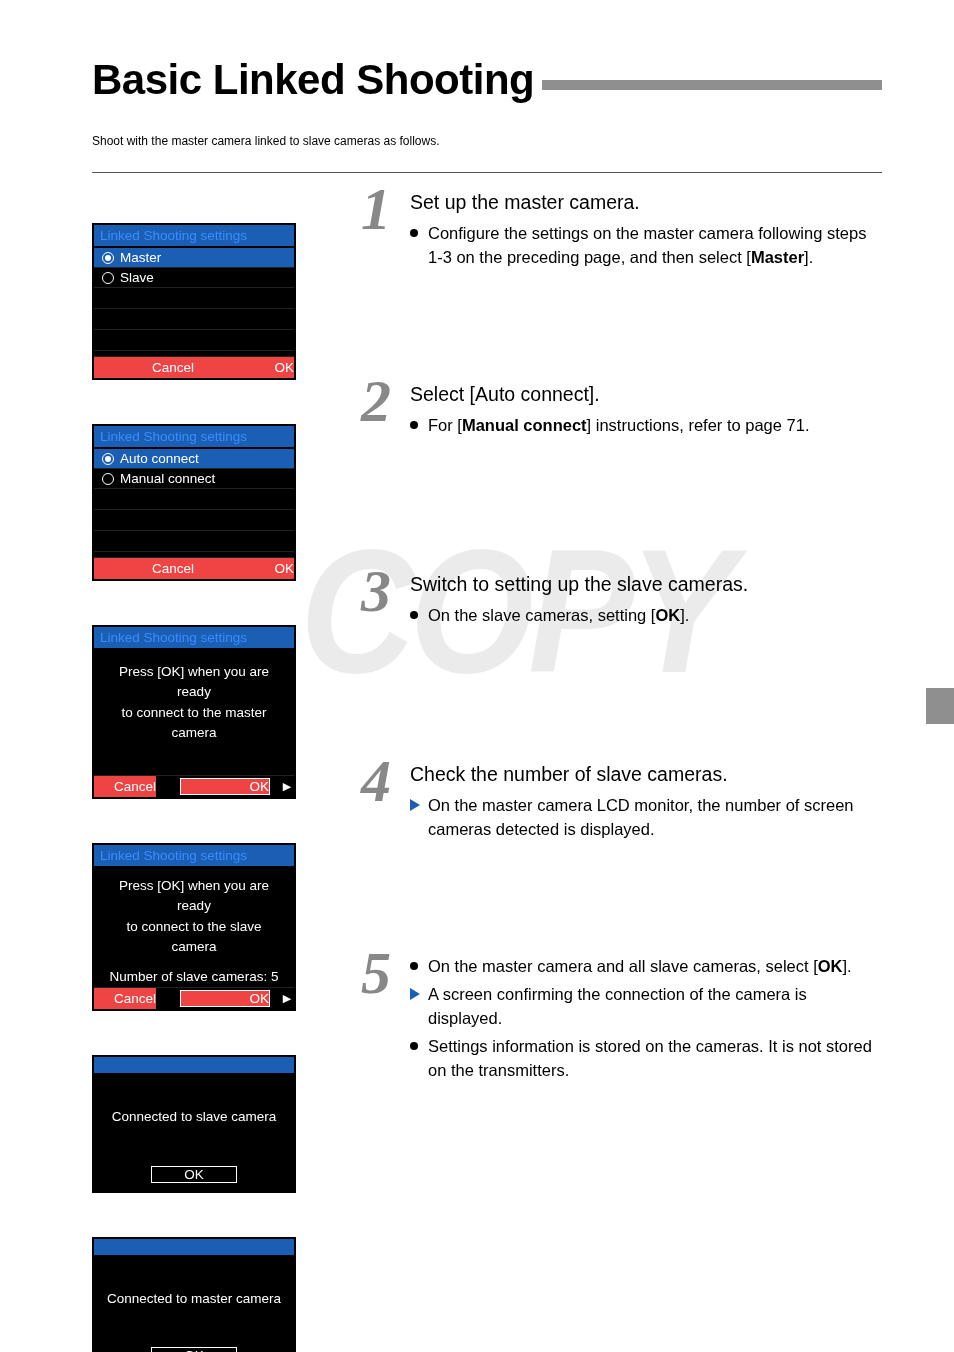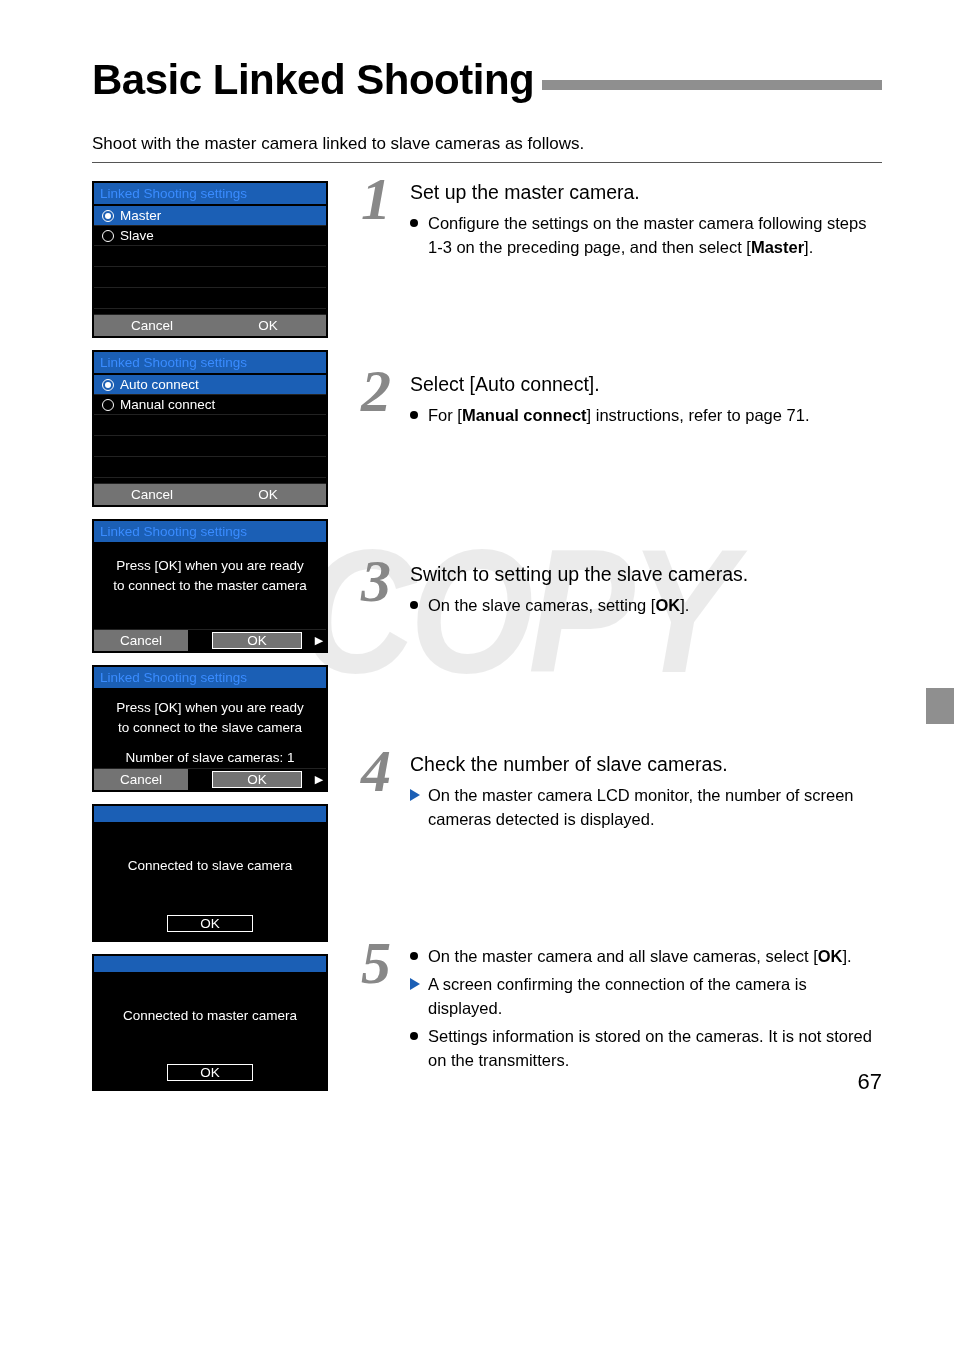--- a/index.html
+++ b/index.html
@@ -23,33 +23,34 @@
     font-style: italic;
     color: rgba(0,0,0,0.08);
     letter-spacing: -6px;
     pointer-events: none;
     z-index: 0;
     transform: scaleY(1.1);
   }
   .title-row { display: flex; align-items: center; gap: 8px; margin-bottom: 30px; }
   h1.title { font-size: 42px; font-weight: bold; letter-spacing: -0.5px; }
   .title-rule { flex: 1; height: 10px; background: #8f8f8f; margin-top: 10px; }
-  .intro { font-size: 17px; margin-bottom: 8px; }
+  .intro { font-size: 12px; margin-bottom: 24px; }
   hr.sep { border: none; border-top: 1px solid #555; margin: 6px 0 18px 0; }
 
   .content { display: flex; gap: 18px; position: relative; z-index: 1; }
   .left-col { width: 246px; display: flex; flex-direction: column; gap: 12px; }
   .right-col { flex: 1; display: flex; flex-direction: column; }
 
   
   .cam {
-    width: 236px; background: #000; color: #fff;
+    width: 204px; background: #000; color: #fff;
     border: 2px solid #000;
     font-family: Arial, sans-serif;
     font-size: 13.5px;
+    margin-top: 32px;
   }
   .cam .hdr {
     background: #1b5fb5; color: #fff;
     padding: 3px 6px; font-size: 13.5px;
   }
   .cam .bluehdr { color: #3a8cff; font-weight: normal; }
   .cam .body { padding: 2px 0 0 0; }
   .cam .opt {
     display: flex; align-items: center; gap: 6px;
     padding: 2px 8px; border-bottom: 1px solid #222;
@@ -60,22 +61,22 @@
     display: inline-flex; align-items: center; justify-content: center;
     flex-shrink: 0;
   }
   .cam .radio.on::after { content: ""; width: 6px; height: 6px; background: #fff; border-radius: 50%; }
   .cam .rows-fill { height: 68px; background: repeating-linear-gradient(#000, #000 20px, #222 20px, #222 21px); }
   .cam .btnrow {
     display: flex;
     border-top: 1px solid #222;
   }
   .cam .btnrow .btn {
-    flex: 1; text-align: center; padding: 3px 0;
-    color: #fff; background: #737373;
+    flex: 1; text-align: right; padding: 3px 0;
+    color: #fff; background: #ef4444;
   }
   .cam .btnrow .btn.box {
     border: 1.5px solid #fff; margin: 2px 20px; padding: 0px 0;
   }
   .cam .msg {
     text-align: center; padding: 14px 10px 6px 10px; line-height: 1.5;
   }
   .cam .msg.small { padding: 10px 10px 0px 10px; }
   .cam .arrow-r {
     width: 14px; display: flex; align-items: center; justify-content: center;
@@ -199,21 +200,21 @@
           <div class="arrow-r">▶</div>
         </div>
       </div>
 
       <div class="cam">
         <div class="hdr bluehdr">Linked Shooting settings</div>
         <div class="msg small">
           <div>Press [OK] when you are ready</div>
           <div>to connect to the slave camera</div>
           <div style="height:10px"></div>
-          <div>Number of slave cameras: 1</div>
+          <div>Number of slave cameras: 5</div>
         </div>
         <div class="btnrow witharrow">
           <div class="btn" style="flex:1">Cancel</div>
           <div class="btn box">OK</div>
           <div class="arrow-r">▶</div>
         </div>
       </div>
 
       <div class="cam topblue">
         <div class="hdr2"></div>

